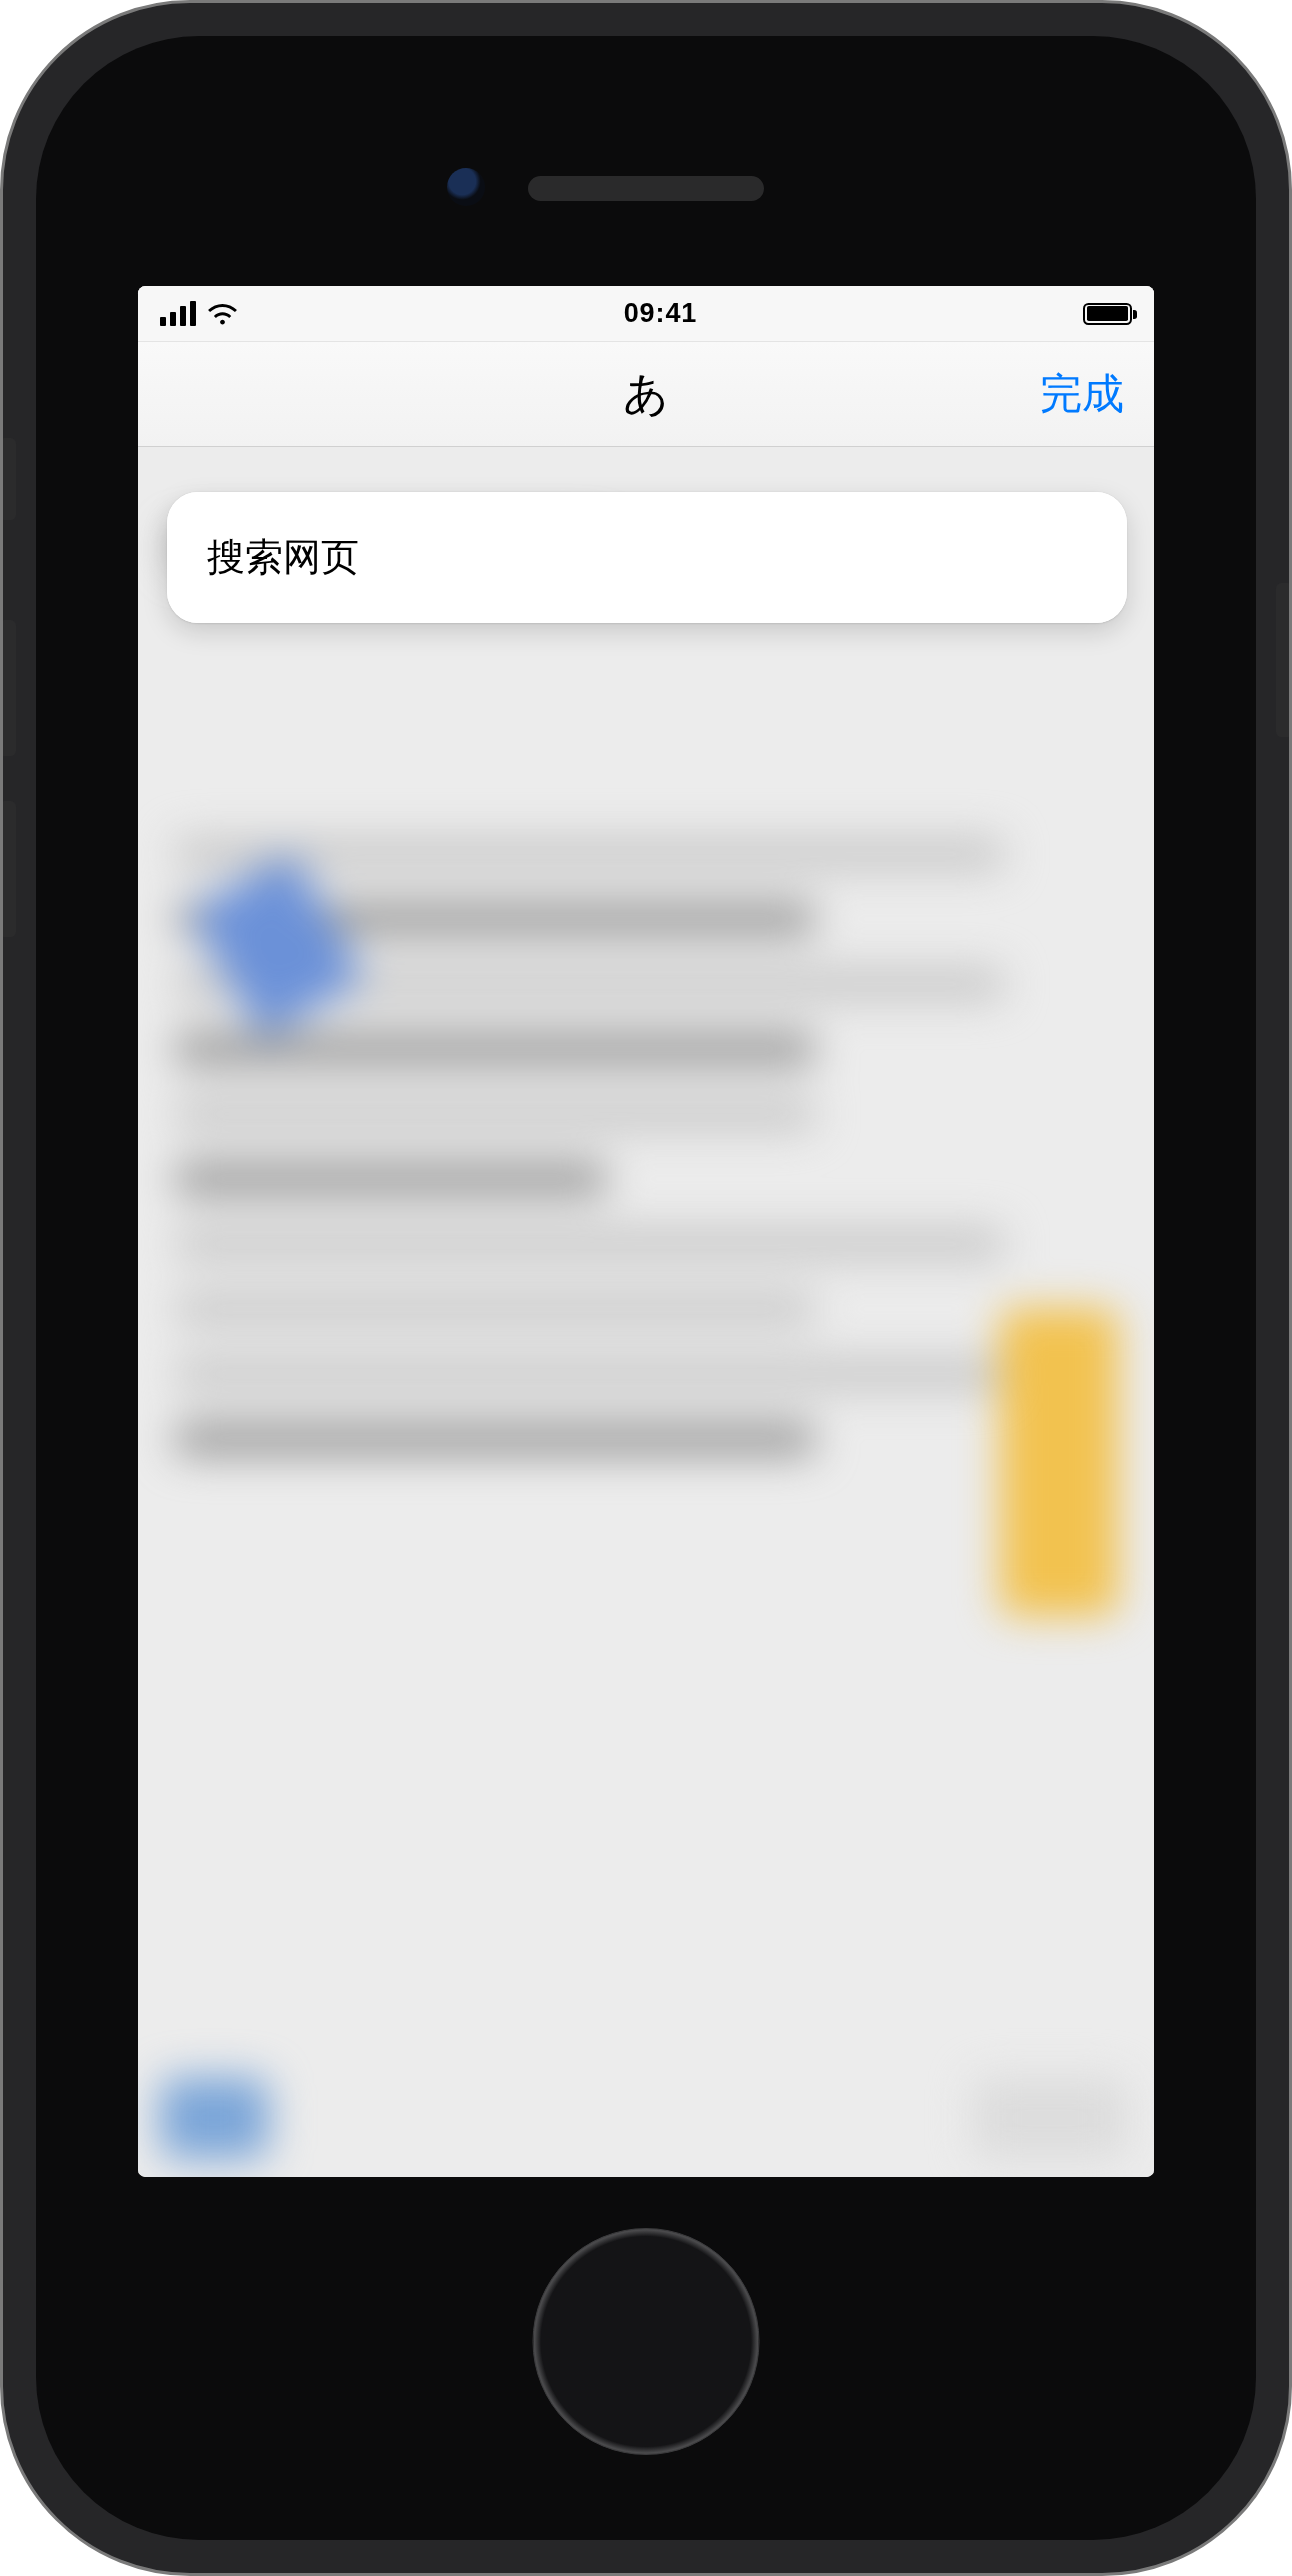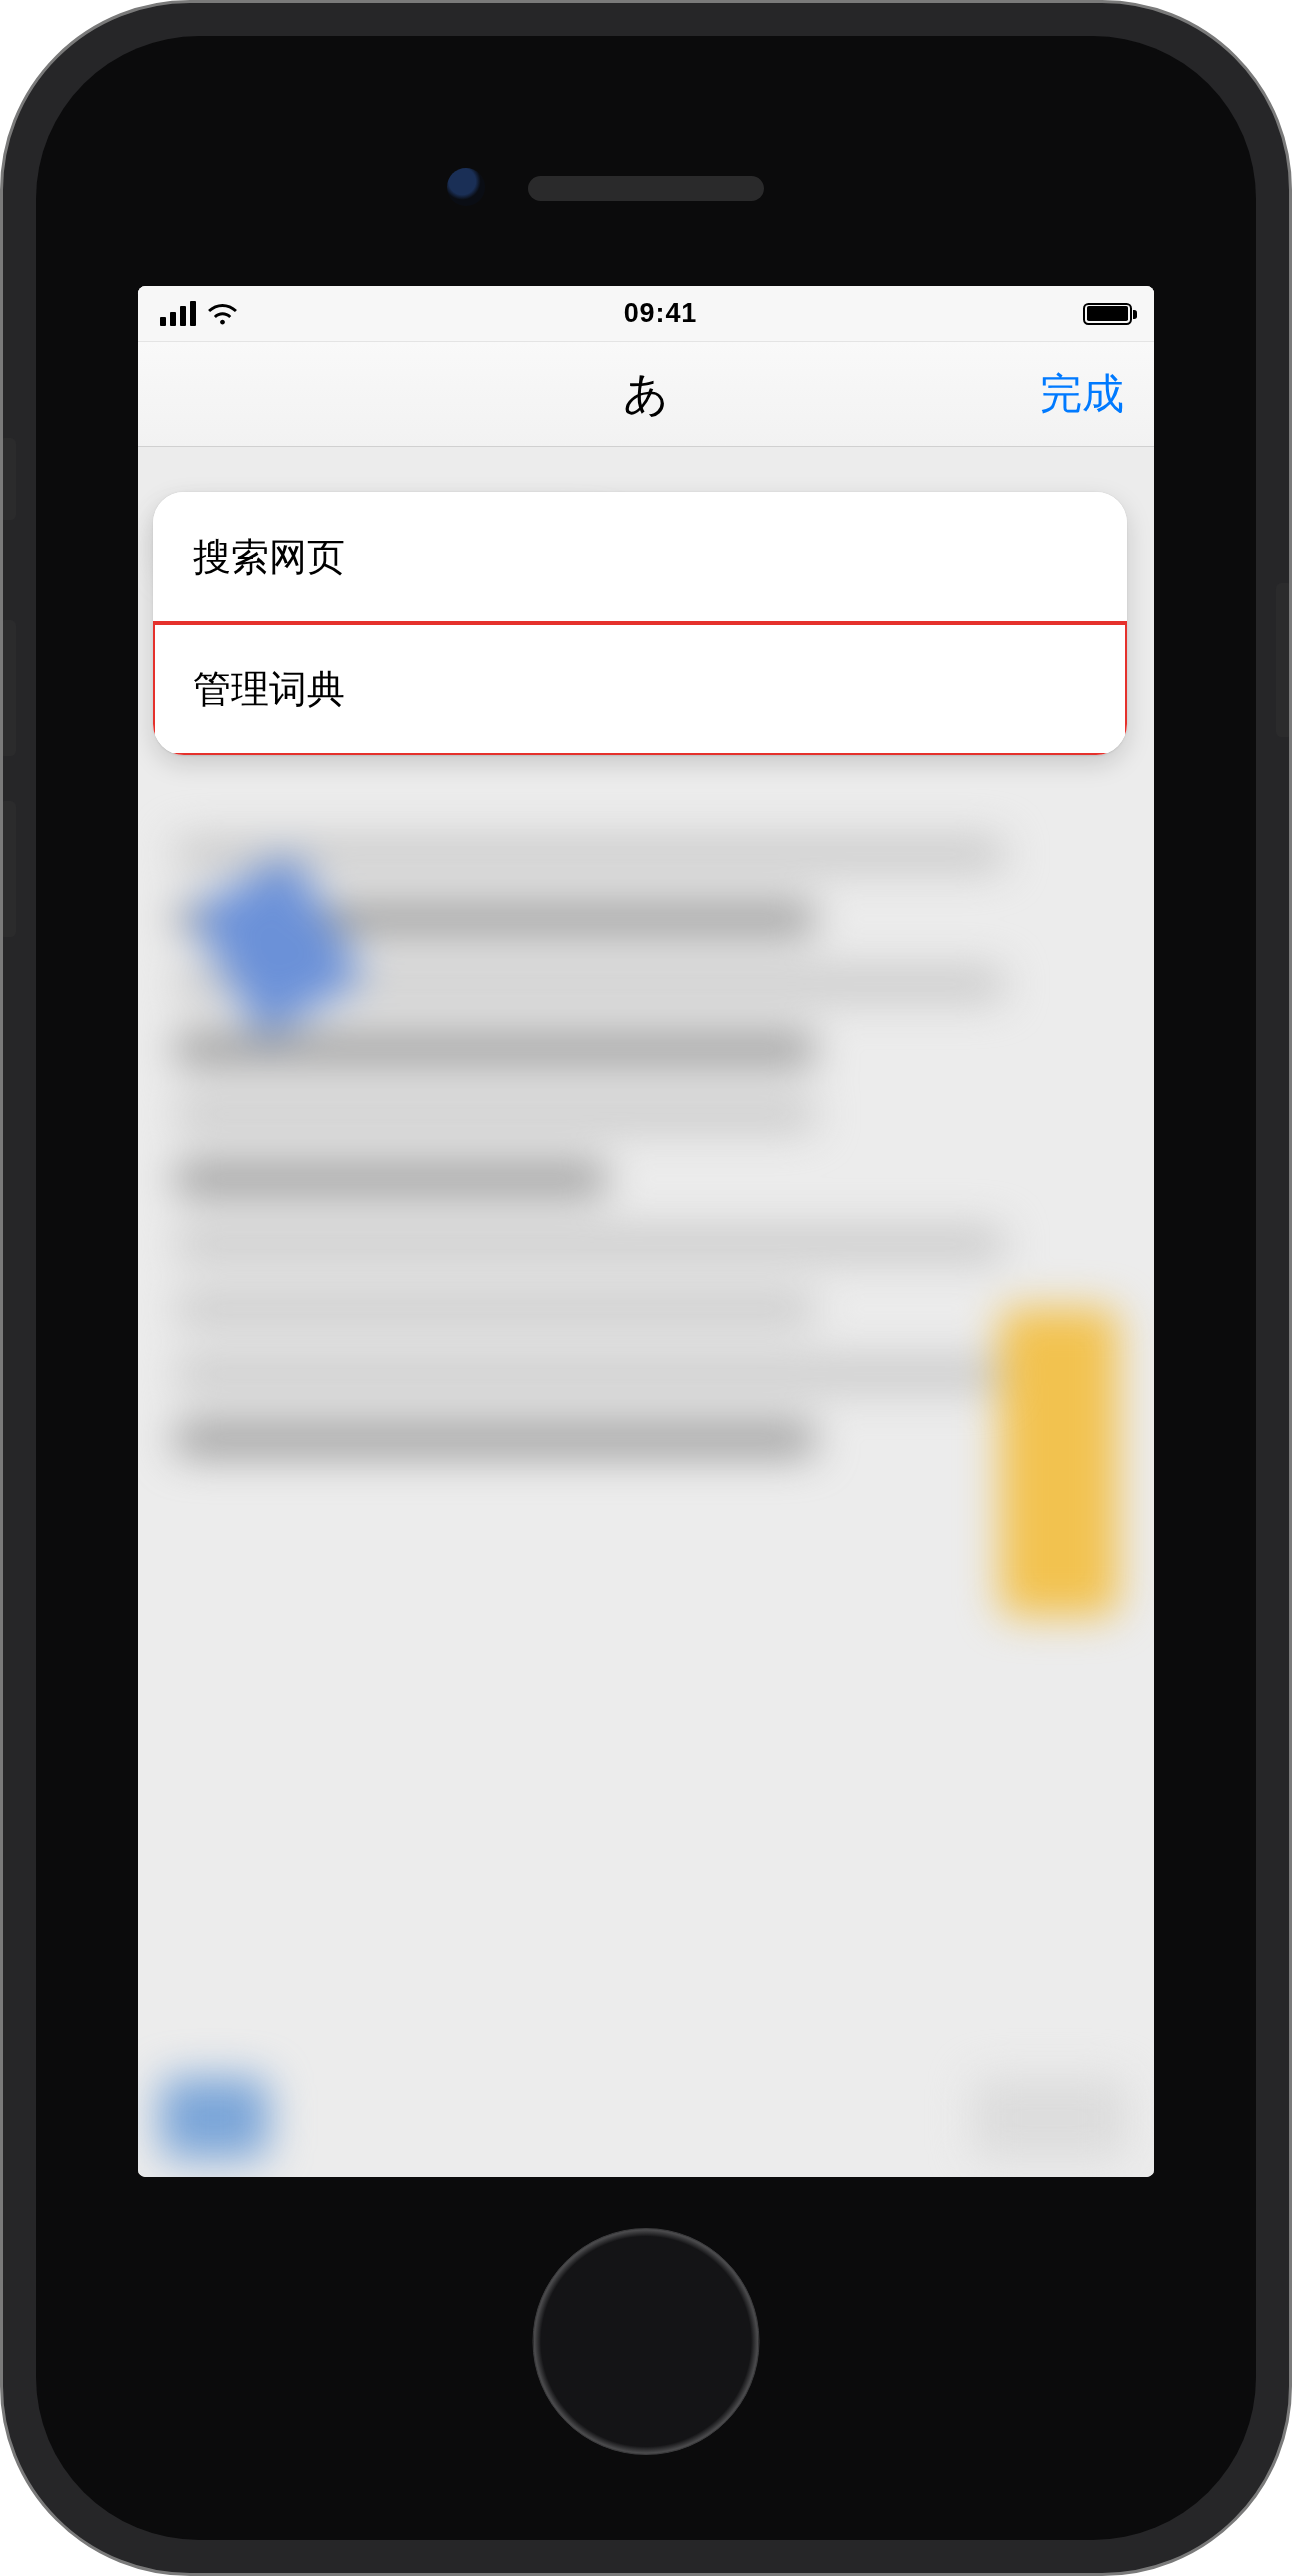--- a/index.html
+++ b/index.html
@@ -131,21 +131,21 @@
       background:#7aa5d8; border-radius:16.3px;
     }
     .fake-box-right {
       position:absolute; right:27px; bottom:18px; width:154px; height:82px;
       background:#dcdcdc; border-radius:14.5px;
     }
 
     
     .action-card {
       position: absolute;
-      left: 15px; right: 27px; top: 45px;
+      left: 29px; right: 27px; top: 45px;
       background: #fff;
       border-radius: 31px;
       box-shadow: 0 9px 25.4px rgba(0,0,0,0.15), 0 0.9px 1.8px rgba(0,0,0,0.1);
       overflow: hidden;
     }
     .action-row {
       padding: 40px 40px;
       font-size: 38px;
       color: #000;
       background: #fff;
@@ -215,21 +215,20 @@
           <div class="fake-line long"></div>
           <div class="fake-line mid dark"></div>
           <div class="fake-block-blue"></div>
           <div class="fake-block-yellow"></div>
           <div class="fake-block-blue2"></div>
           <div class="fake-box-right"></div>
         </div>
 
         <div class="action-card">
           <div class="action-row">搜索网页</div>
-          <div class="action-row highlight">管理词典</div>
         </div>
 
       </div>
     </div>
 
     <div class="home-button"></div>
   </div>
 </div>
 
 

